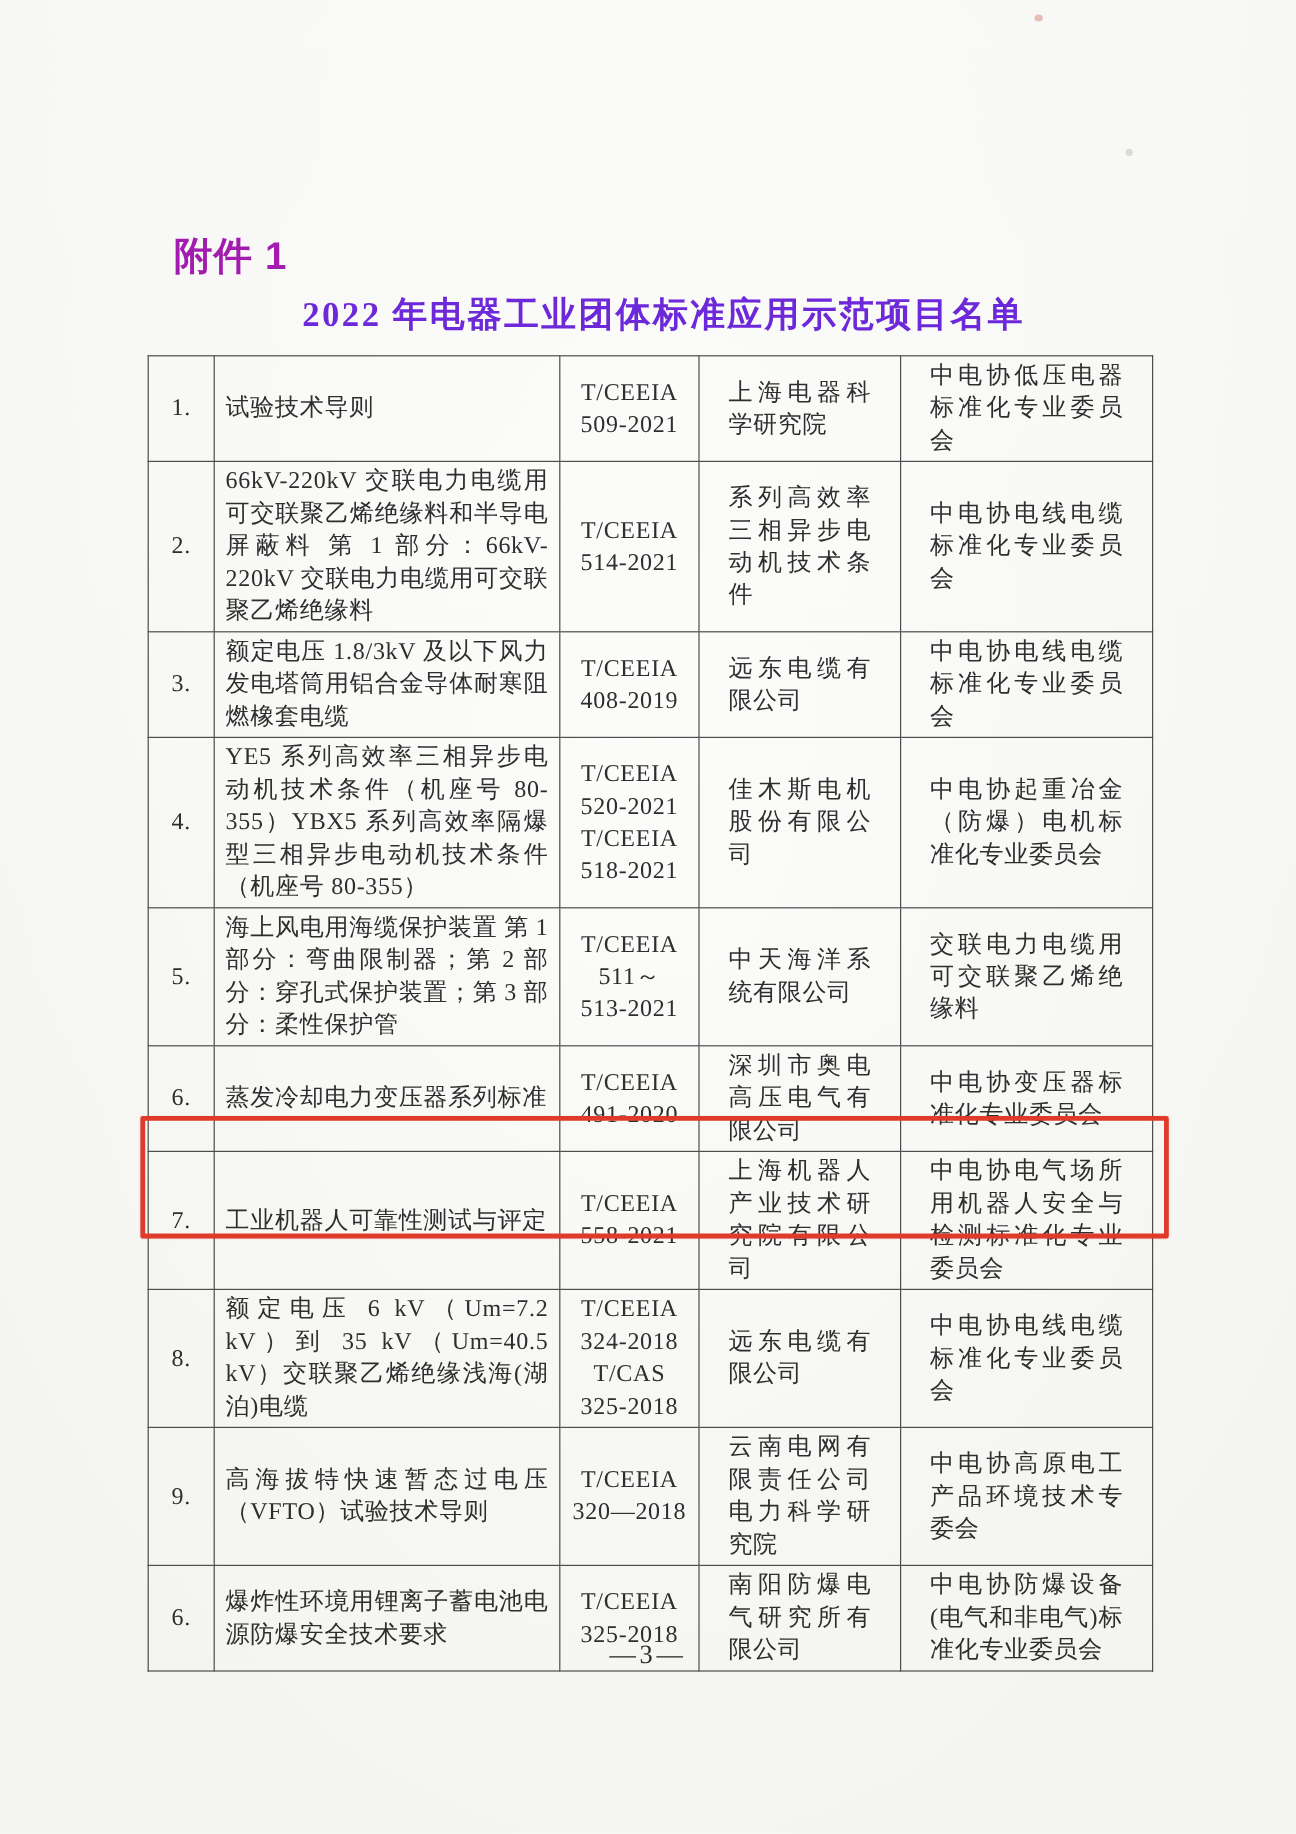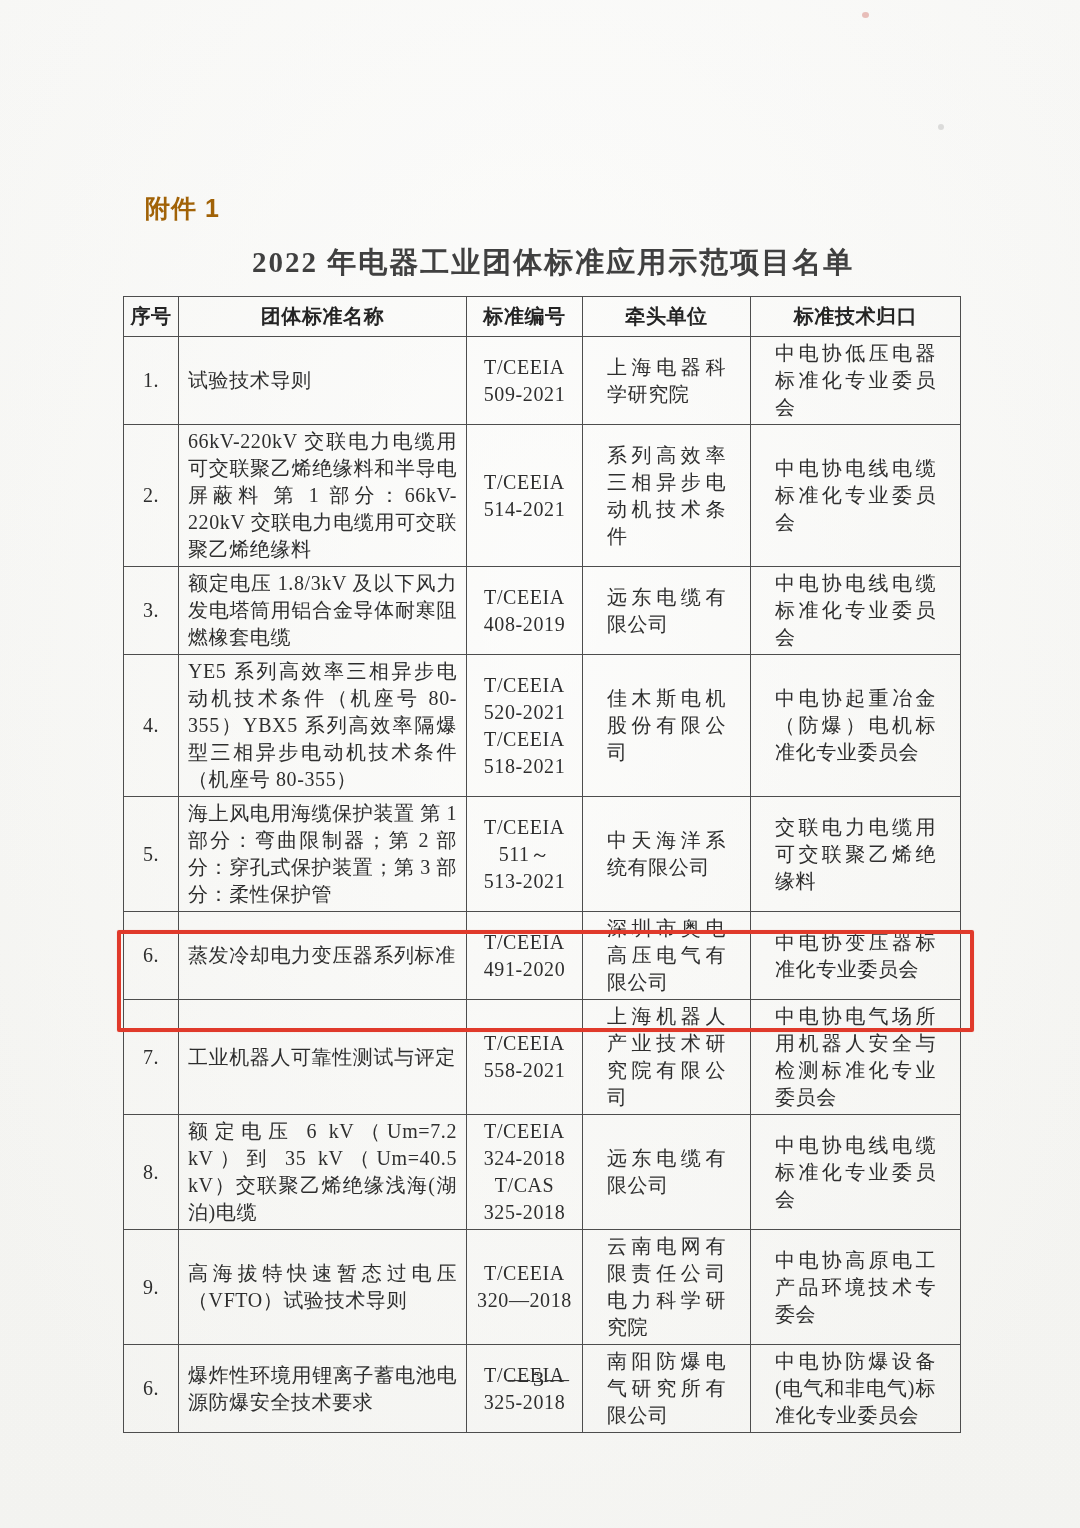--- a/index.html
+++ b/index.html
@@ -21,34 +21,34 @@
     background:
       radial-gradient(ellipse at 50% 40%, rgba(255,255,255,0.55), rgba(0,0,0,0.012) 85%),
       linear-gradient(180deg, #fafaf8 0%, #f7f7f4 60%, #f6f6f3 100%);
   }
   .attachment-label {
     position: absolute;
     left: 145px;
     top: 192px;
     font-family: "Liberation Sans", sans-serif;
     font-weight: 600;
-    font-size: 25px;
-    color: #a16207;
+    font-size: 32px;
+    color: #a21caf;
     letter-spacing: 1px;
   }
   .doc-title {
     position: absolute;
     left: 123px;
     top: 243px;
     width: 860px;
     text-align: center;
     font-family: "Liberation Serif", serif;
     font-weight: 700;
     font-size: 29px;
-    color: #404040;
+    color: #6d28d9;
     letter-spacing: 2px;
   }
   .table-wrap {
     position: absolute;
     left: 123px;
     top: 296px;
     width: 837px;
   }
   table.std-table {
     border-collapse: collapse;
@@ -143,27 +143,20 @@
 <div class="table-wrap">
   <table class="std-table">
     <colgroup>
       <col style="width:55px">
       <col style="width:288px">
       <col style="width:116px">
       <col style="width:168px">
       <col style="width:210px">
     </colgroup>
     <tbody>
-      <tr style="height:40px">
-        <th>序号</th>
-        <th>团体标准名称</th>
-        <th>标准编号</th>
-        <th>牵头单位</th>
-        <th>标准技术归口</th>
-      </tr>
       <tr style="height:60px">
         <td class="no-cell">1.</td>
         <td class="name-cell">试验技术导则</td>
         <td class="code-cell">T/CEEIA
 509-2021</td>
         <td class="lead-cell">上海电器科学研究院</td>
         <td class="scope-cell">中电协低压电器标准化专业委员会</td>
       </tr>
       <tr style="height:134px">
         <td class="no-cell">2.</td>

